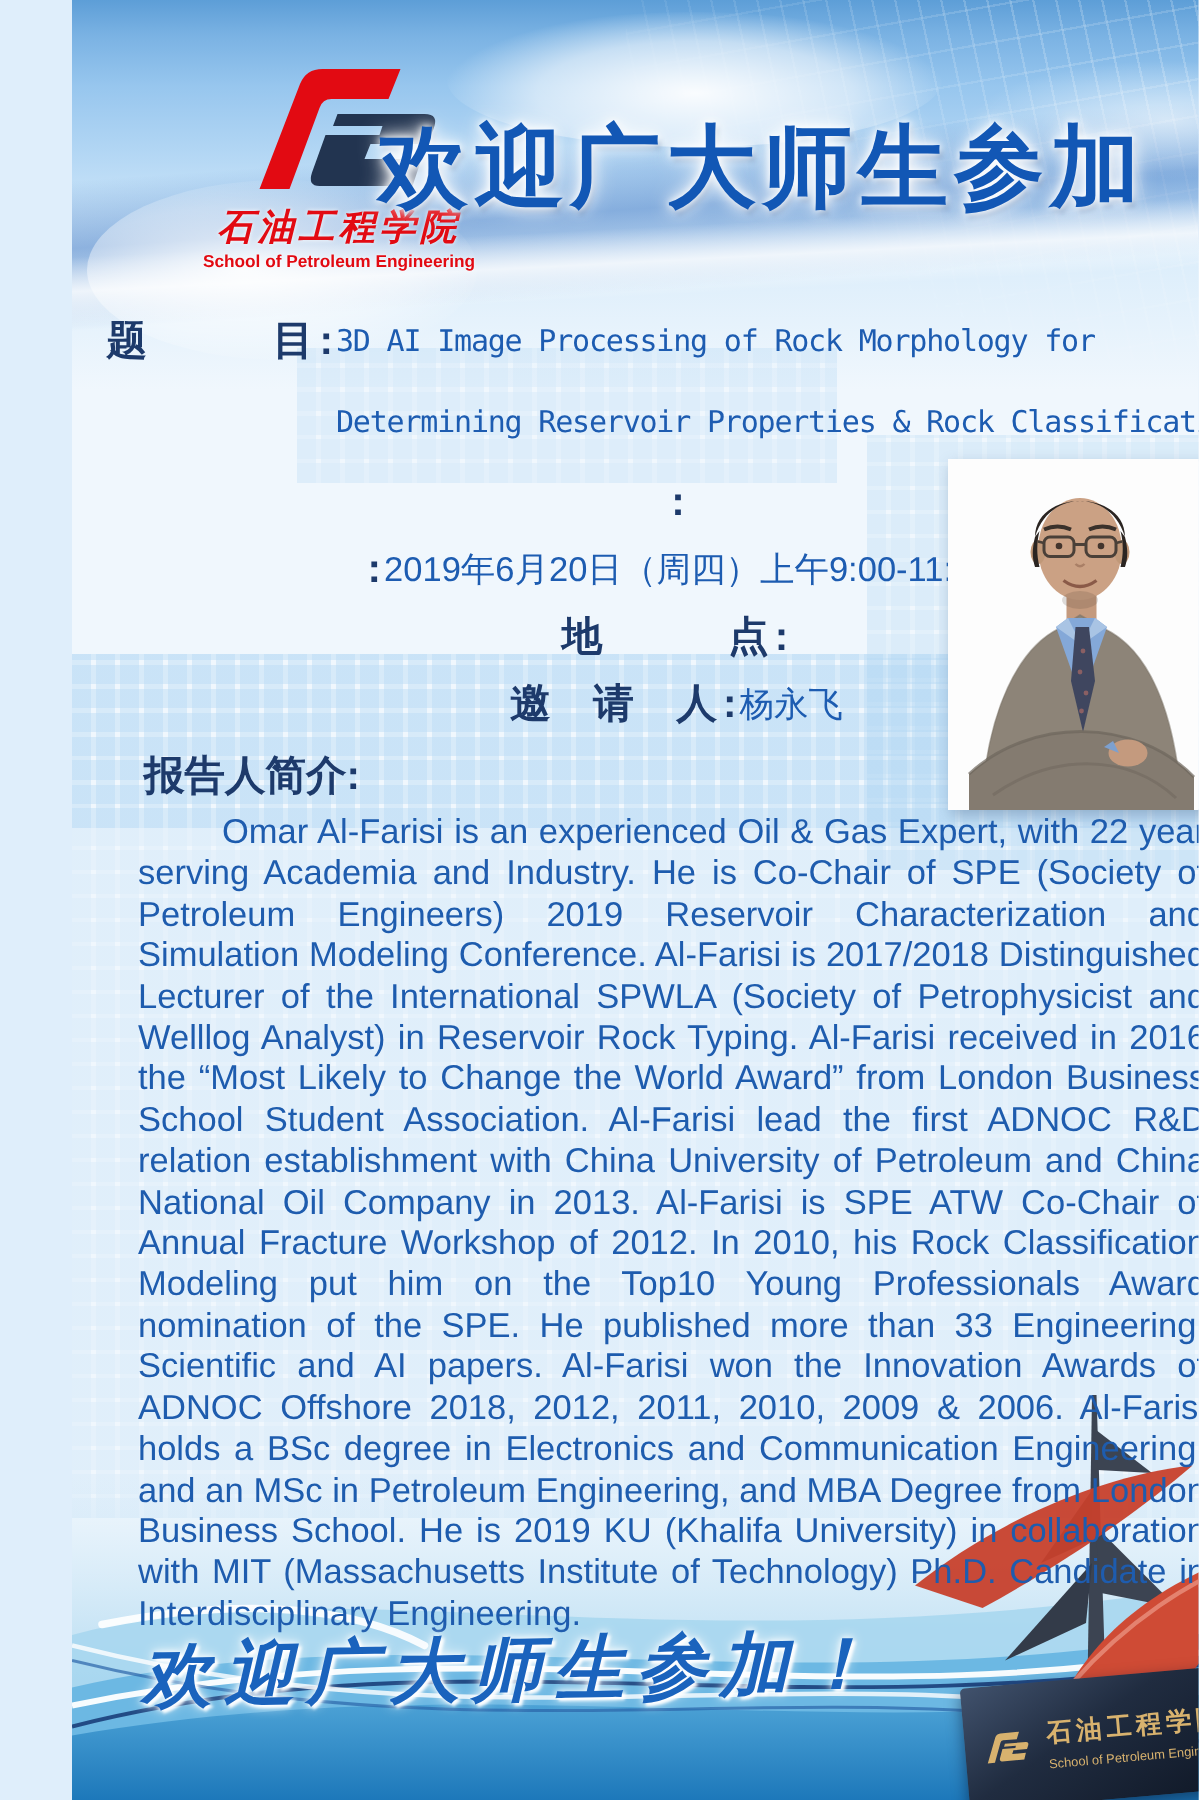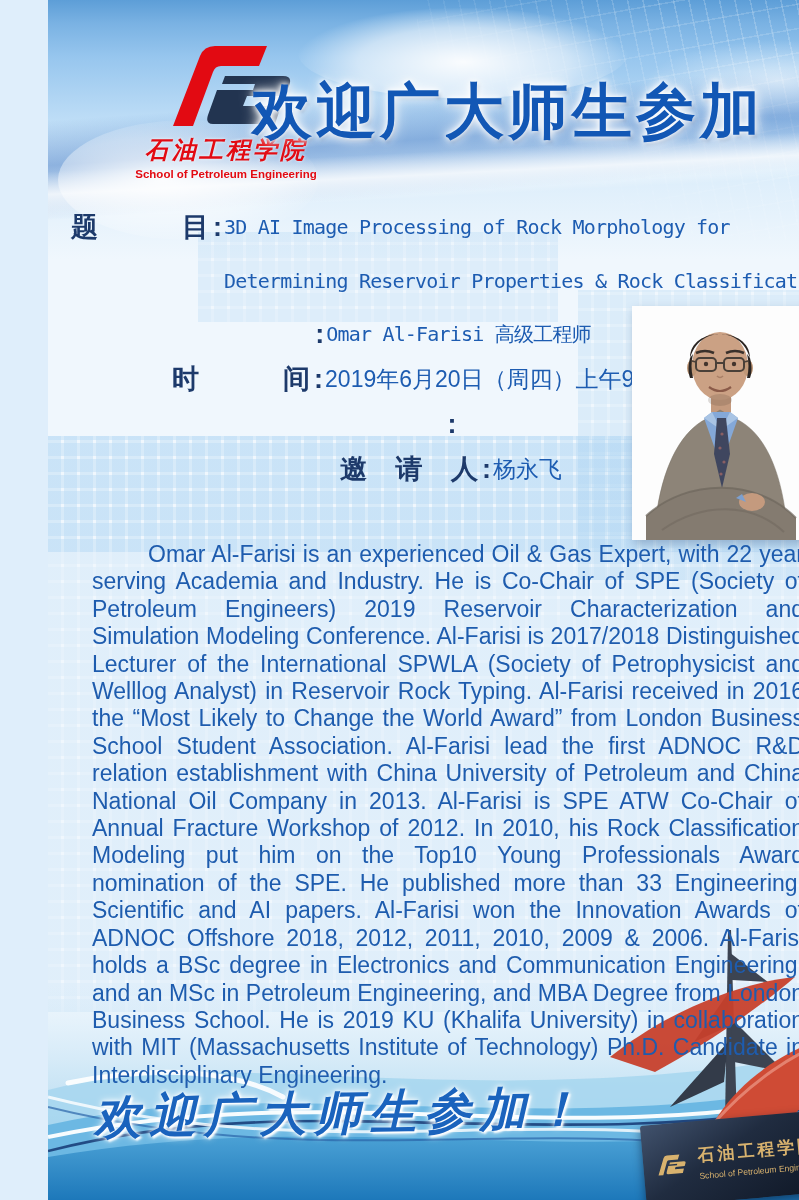--- a/index.html
+++ b/index.html
@@ -151,37 +151,37 @@
     <div class="row row-topic">
       <span class="row-label">题目</span>
       <span class="row-colon">:</span>
       <span class="row-value mono">
         <div>3D AI Image Processing of Rock Morphology for</div>
         <div class="title-line2">Determining Reservoir Properties &amp; Rock Classification</div>
       </span>
     </div>
     <div class="row">
       <span class="row-colon">:</span>
-      <span class="row-value mono">Omar Al-Farisi 高级工程师</span>
-    </div>
-    <div class="row">
-      <span class="row-label">时间</span>
+    </div>
+    <div class="row">
       <span class="row-colon">:</span>
       <span class="row-value">2019年6月20日（周四）上午9:00-11:00</span>
     </div>
     <div class="row">
+      <span class="row-label">地点</span>
       <span class="row-colon">:</span>
     </div>
     <div class="row">
       <span class="row-label">邀请人</span>
       <span class="row-colon">:</span>
       <span class="row-value">杨永飞</span>
     </div>
   </div>
 
+  <div class="bio-heading">报告人简介:</div>
 
   <div class="photo">
     <svg width="177" height="234" viewBox="0 0 177 234">
       <rect width="177" height="234" fill="#fdfdfd"></rect>
       <rect x="79" y="86" width="20" height="26" fill="#c49a7e"></rect>
       <path d="M22,234 C26,165 48,126 74,113 L88,104 L104,113 C132,126 152,165 156,234 Z" fill="#8d8478"></path>
       <path d="M22,234 C26,165 48,126 74,113 L88,104 L104,113 C132,126 152,165 156,234 Z" fill="none" stroke="#776f64" stroke-width="1" opacity=".5"></path>
       <path d="M72,112 L89,160 L106,112 L98,106 L80,106 Z" fill="#84a8d8"></path>
       <path d="M72,112 L80,106 L89,124 Z M106,112 L98,106 L89,124 Z" fill="#a9c4e4"></path>
       <path d="M85,112 L94,112 L98,148 L90,182 L82,148 Z" fill="#3f465f"></path>

